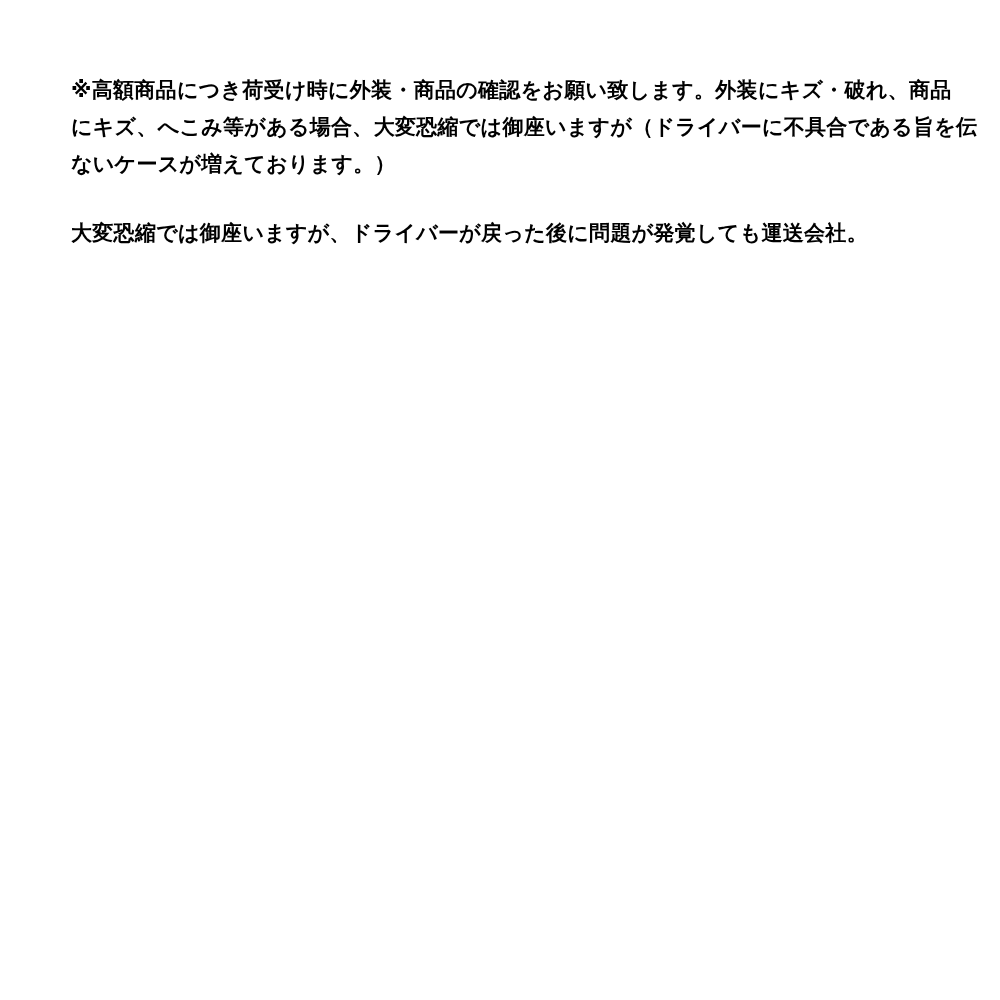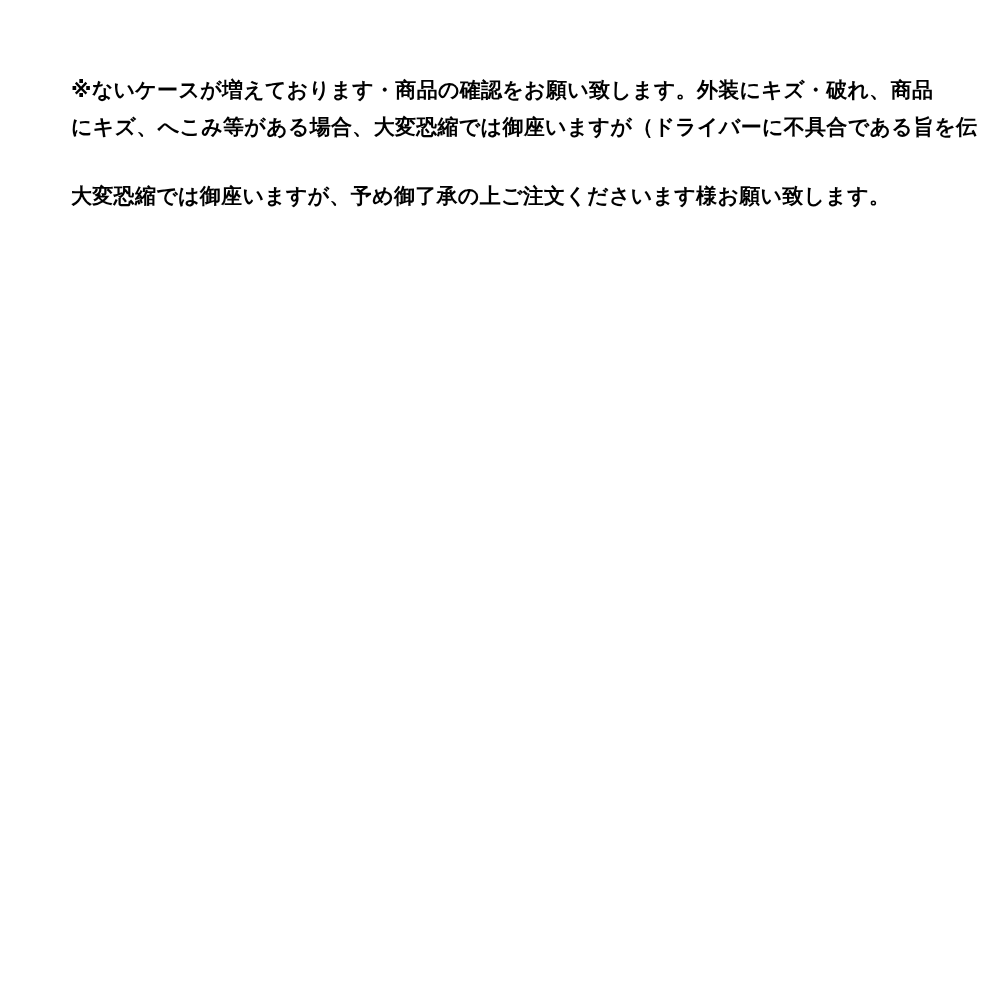--- a/index.html
+++ b/index.html
@@ -41,25 +41,26 @@
     margin-top: 32px;
   }
 </style>
 </head>
 <body>
 
 <div class="page">
   <div class="notice">
 
     <div class="para">
-      <span class="line">※ないケースが増えております・商品の確認をお願い致します。外装にキズ・破れ、商品</span>
+      <span class="line">※高額商品につき荷受け時に外装・商品の確認をお願い致します。外装にキズ・破れ、商品</span>
       <span class="line">にキズ、へこみ等がある場合、大変恐縮では御座いますが（ドライバーに不具合である旨を伝</span>
     </div>
 
     <div class="para">
+      <span class="line">ないケースが増えております。）</span>
     </div>
 
     <div class="para closing">
-      <span class="line">大変恐縮では御座いますが、予め御了承の上ご注文くださいます様お願い致します。</span>
+      <span class="line">大変恐縮では御座いますが、ドライバーが戻った後に問題が発覚しても運送会社。</span>
     </div>
 
   </div>
 </div>
 
 </body></html>

